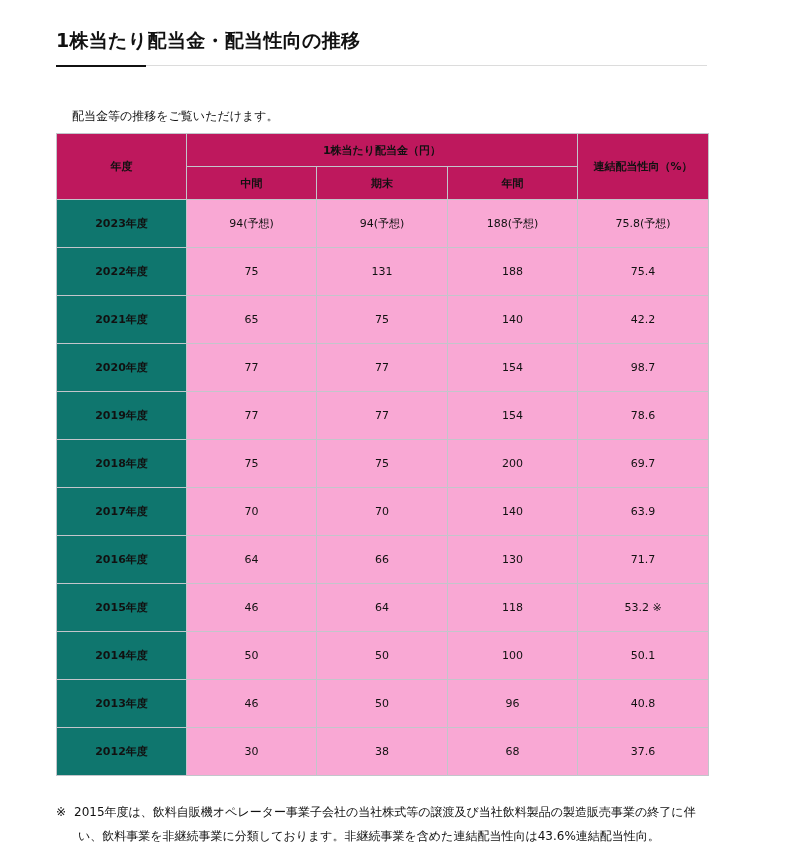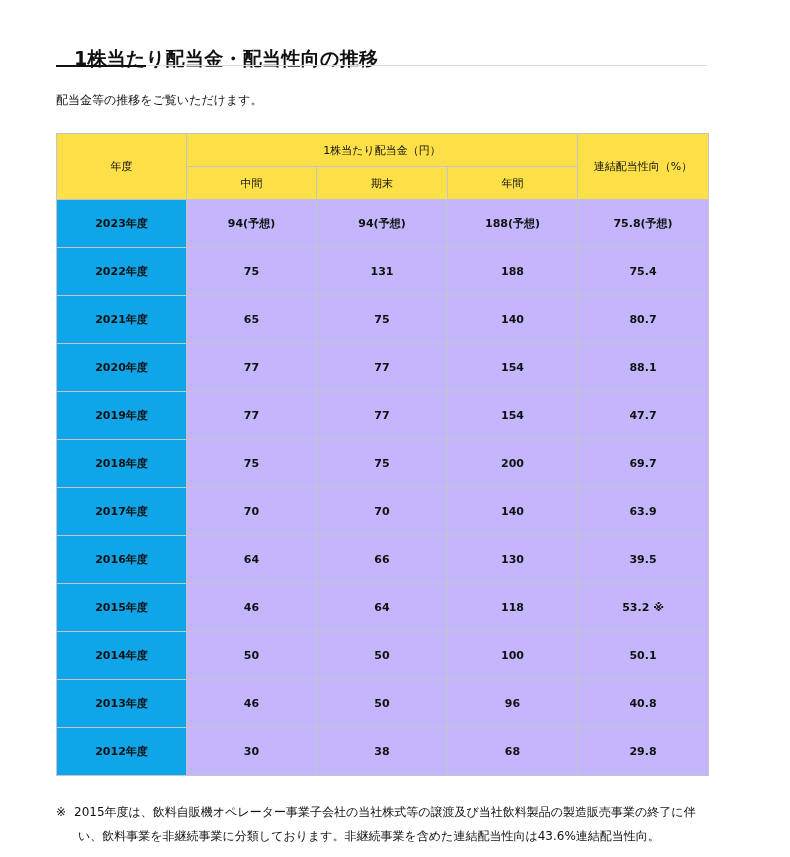--- a/index.html
+++ b/index.html
@@ -1,47 +1,47 @@
 <!DOCTYPE html>
 <html><head>
   <meta charset="utf-8">
   <style>
     html, body { margin: 0; padding: 0; background: #ffffff; }
     body {
       width: 790px; height: 857px; position: relative; overflow: hidden;
       font-family: "DejaVu Sans", "Liberation Sans", sans-serif; color: #111;
     }
     .title {
-      position: absolute; left: 56px; top: 28px; margin: 18px;
+      position: absolute; left: 56px; top: 28px; margin: 0;
       font-size: 19px; font-weight: bold; letter-spacing: 0.3px; color: #111;
     }
     .rule-grey {
       position: absolute; left: 56px; top: 65px; width: 651px; height: 1px; background: #dcdcdc;
     }
     .rule-black {
       position: absolute; left: 56px; top: 65px; width: 90px; height: 2px; background: #111;
     }
     .lead {
-      position: absolute; left: 56px; top: 92px; margin: 0;
+      position: absolute; left: 56px; top: 92px; margin: 16px;
       font-size: 12px; color: #111;
     }
     table.div {
       position: absolute; left: 56px; top: 133px; width: 652px;
       border-collapse: collapse; table-layout: fixed; font-size: 11px;
     }
     table.div th, table.div td {
       border: 1px solid #c3c5cb; text-align: center; vertical-align: middle; padding: 0;
     }
     table.div thead th {
-      background: #fde047; font-weight: normal; height: 32px; color: #111;
+      background: #be185d; font-weight: bold; height: 32px; color: #111;
     }
     table.div tbody th {
-      background: #0ea5e9; font-weight: bold; height: 47px;
+      background: #0f766e; font-weight: bold; height: 47px;
     }
-    table.div tbody td { background: #c4b5fd; font-weight: bold; }
+    table.div tbody td { background: #f9a8d4; font-weight: normal; }
     .note {
       position: absolute; left: 56px; top: 800px; width: 640px;
       font-size: 12px; line-height: 24px; color: #111;
       padding-left: 22px; text-indent: -22px; margin: 0;
     }
     .note .mark { display: inline-block; width: 18px; text-indent: 0; }
   </style>
 </head>
 <body>
 
@@ -83,56 +83,56 @@
         <td>75</td>
         <td>131</td>
         <td>188</td>
         <td>75.4</td>
       </tr>
       <tr>
         <th>2021年度</th>
         <td>65</td>
         <td>75</td>
         <td>140</td>
-        <td>80.7</td>
+        <td>42.2</td>
       </tr>
       <tr>
         <th>2020年度</th>
         <td>77</td>
         <td>77</td>
         <td>154</td>
-        <td>88.1</td>
+        <td>98.7</td>
       </tr>
       <tr>
         <th>2019年度</th>
         <td>77</td>
         <td>77</td>
         <td>154</td>
-        <td>47.7</td>
+        <td>78.6</td>
       </tr>
       <tr>
         <th>2018年度</th>
         <td>75</td>
         <td>75</td>
         <td>200</td>
         <td>69.7</td>
       </tr>
       <tr>
         <th>2017年度</th>
         <td>70</td>
         <td>70</td>
         <td>140</td>
         <td>63.9</td>
       </tr>
       <tr>
         <th>2016年度</th>
         <td>64</td>
         <td>66</td>
         <td>130</td>
-        <td>39.5</td>
+        <td>71.7</td>
       </tr>
       <tr>
         <th>2015年度</th>
         <td>46</td>
         <td>64</td>
         <td>118</td>
         <td>53.2 ※</td>
       </tr>
       <tr>
         <th>2014年度</th>
@@ -146,18 +146,18 @@
         <td>46</td>
         <td>50</td>
         <td>96</td>
         <td>40.8</td>
       </tr>
       <tr>
         <th>2012年度</th>
         <td>30</td>
         <td>38</td>
         <td>68</td>
-        <td>29.8</td>
+        <td>37.6</td>
       </tr>
     </tbody>
 </table>
 
 <p class="note"><span class="mark">※</span><span>2015年度は、飲料自販機オペレーター事業子会社の当社株式等の譲渡及び当社飲料製品の製造販売事業の終了に伴い、飲料事業を非継続事業に分類しております。非継続事業を含めた連結配当性向は43.6%連結配当性向。</span></p>
 
 </body></html>

